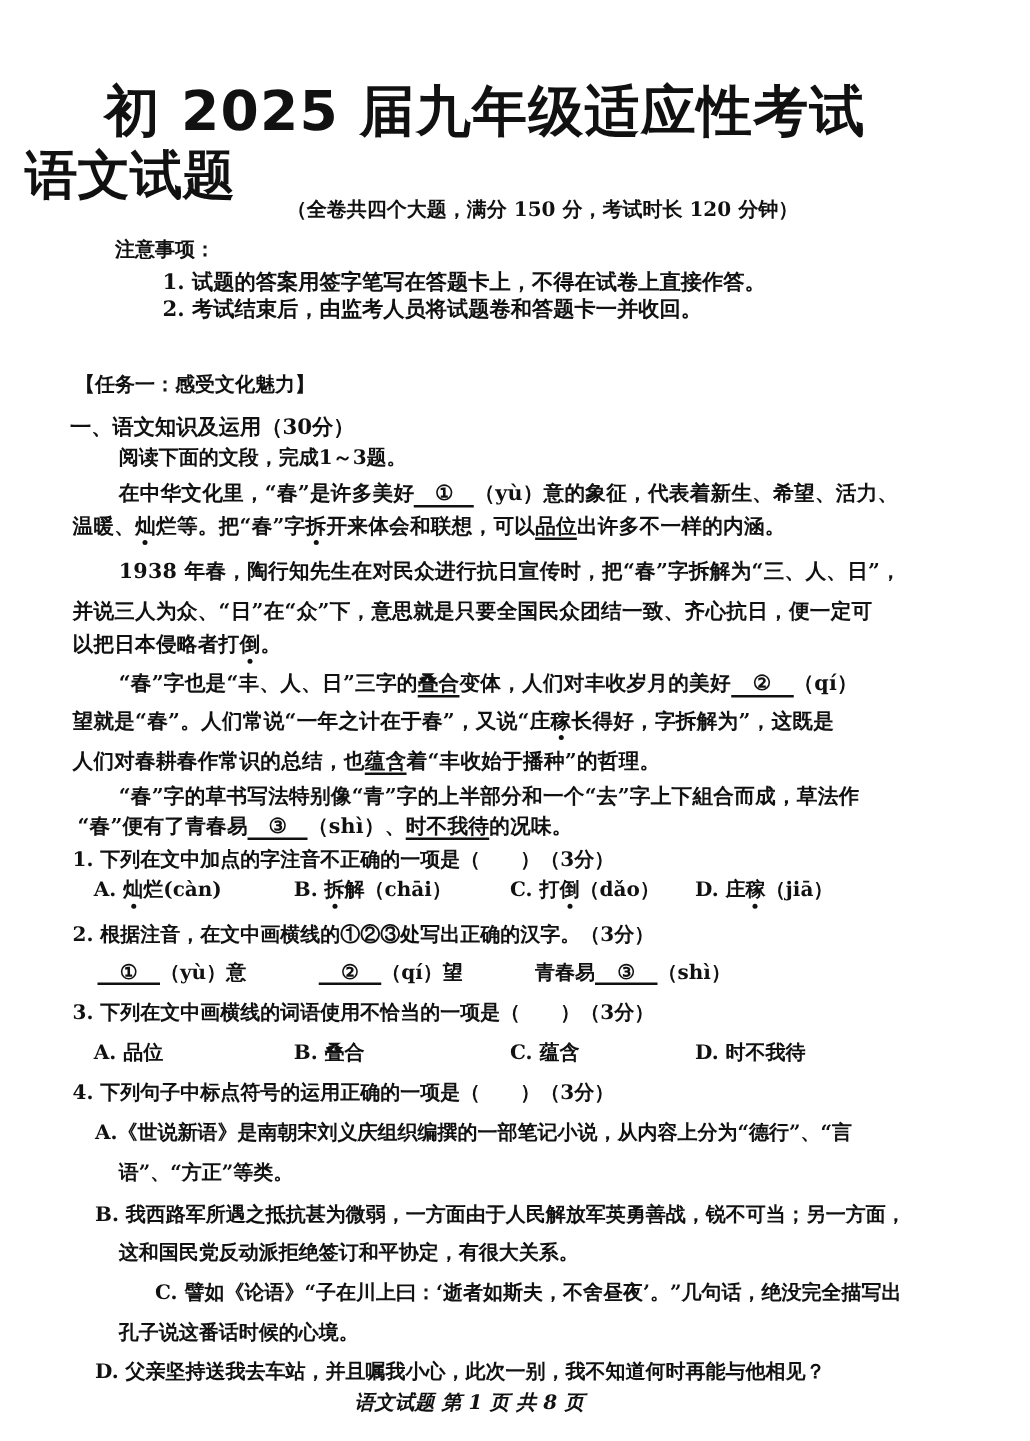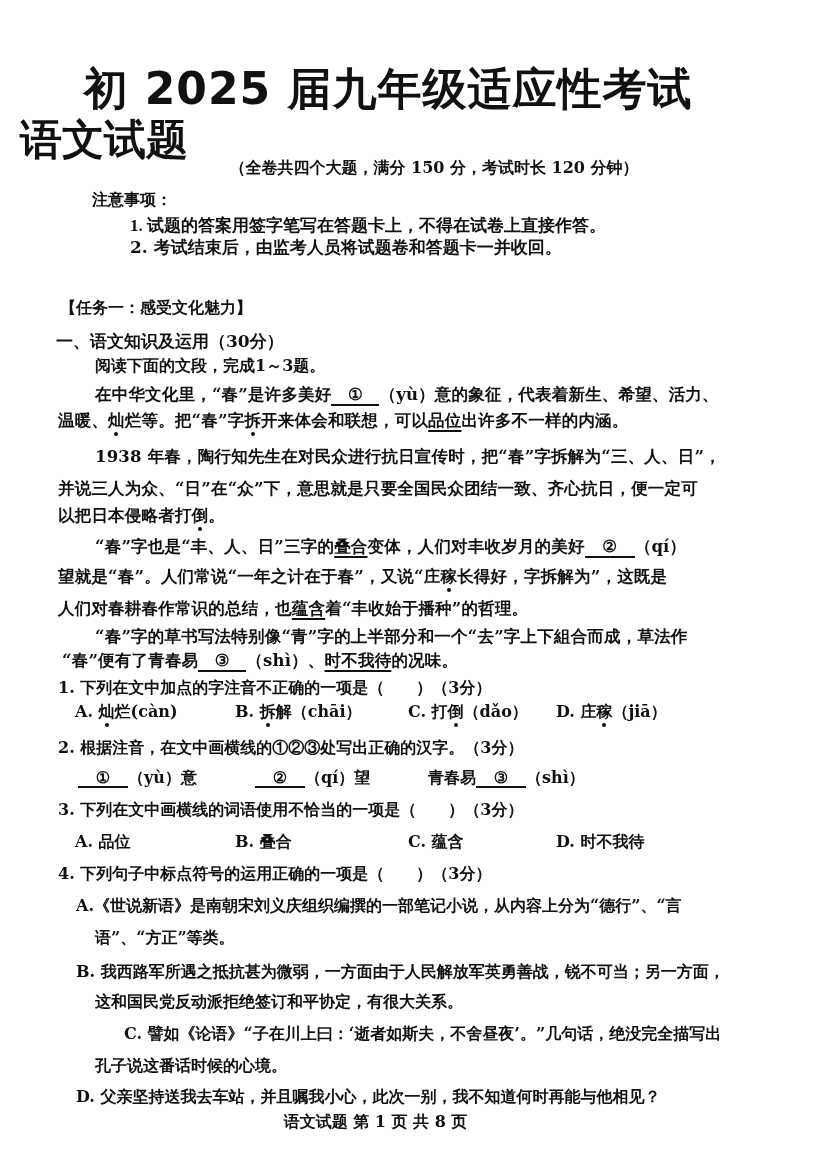--- a/index.html
+++ b/index.html
@@ -14,33 +14,33 @@
   .title2 { left: 0; width: 824px; text-align: left; top: 112px; font-size: 42px; font-family: "DejaVu Sans", sans-serif; padding-left: 20px; box-sizing: border-box; }
   .subtitle { left: 0; width: 808px; text-align: center; top: 158px; font-size: 16px; padding-left: 60px; box-sizing: border-box; }
   .notes-h { left: 92px; top: 190px; font-size: 16px; }
   .note { font-size: 17px; }
   .f16 { font-size: 16px; }
   .f17 { font-size: 16.5px; letter-spacing: 0.2px; }
   .blank { display: inline-block; border-bottom: 2px solid #111; text-align: center; line-height: 1; padding: 0 4px; }
   .ul { text-decoration: underline; text-underline-offset: 4px; text-decoration-thickness: 2px; }
   .dot { position: relative; }
   .dot::after { content: ""; position: absolute; left: 50%; bottom: -6px; width: 4px; height: 4px; background: #111; border-radius: 50%; transform: translateX(-50%); }
-  .footer { left: 0; width: 731px; text-align: center; top: 1112px; font-size: 16px; padding-left: 20px; box-sizing: border-box; }
+  .footer { left: 0; width: 731px; text-align: center; top: 1112px; font-size: 16px; padding-left: 20px; box-sizing: border-box; font-style: italic; }
 </style>
 </head>
 <body>
 
 <div>
 
   <div class="abs title1">初 2025 届九年级适应性考试</div>
   <div class="abs title2">语文试题</div>
   <div class="abs subtitle">（全卷共四个大题，满分 150 分，考试时长 120 分钟）</div>
 
   <div class="abs notes-h">注意事项：</div>
-  <div class="abs note" style="left:130px;top:214px;font-family:Liberation Serif, serif;">1. 试题的答案用签字笔写在答题卡上，不得在试卷上直接作答。</div>
+  <div class="abs note" style="left:130px;top:214px;">1. 试题的答案用签字笔写在答题卡上，不得在试卷上直接作答。</div>
   <div class="abs note" style="left:130px;top:236px;">2. 考试结束后，由监考人员将试题卷和答题卡一并收回。</div>
 
   <div class="abs f16" style="left:60px;top:298px;">【任务一：感受文化魅力】</div>
   <div class="abs f16" style="left:56px;top:330px;font-size:17px;">一、语文知识及运用（30分）</div>
   <div class="abs f16" style="left:95px;top:356px;">阅读下面的文段，完成1～3题。</div>
 
   <div class="abs f17" style="left:95px;top:384px;">
     <span>在中华文化里，“春”是许多美好</span><span class="blank" style="width:40px;">①</span><span>（yù）意的象征，代表着新生、希望、活力、</span>
   </div>
   <div class="abs f17" style="left:58px;top:410px;">

